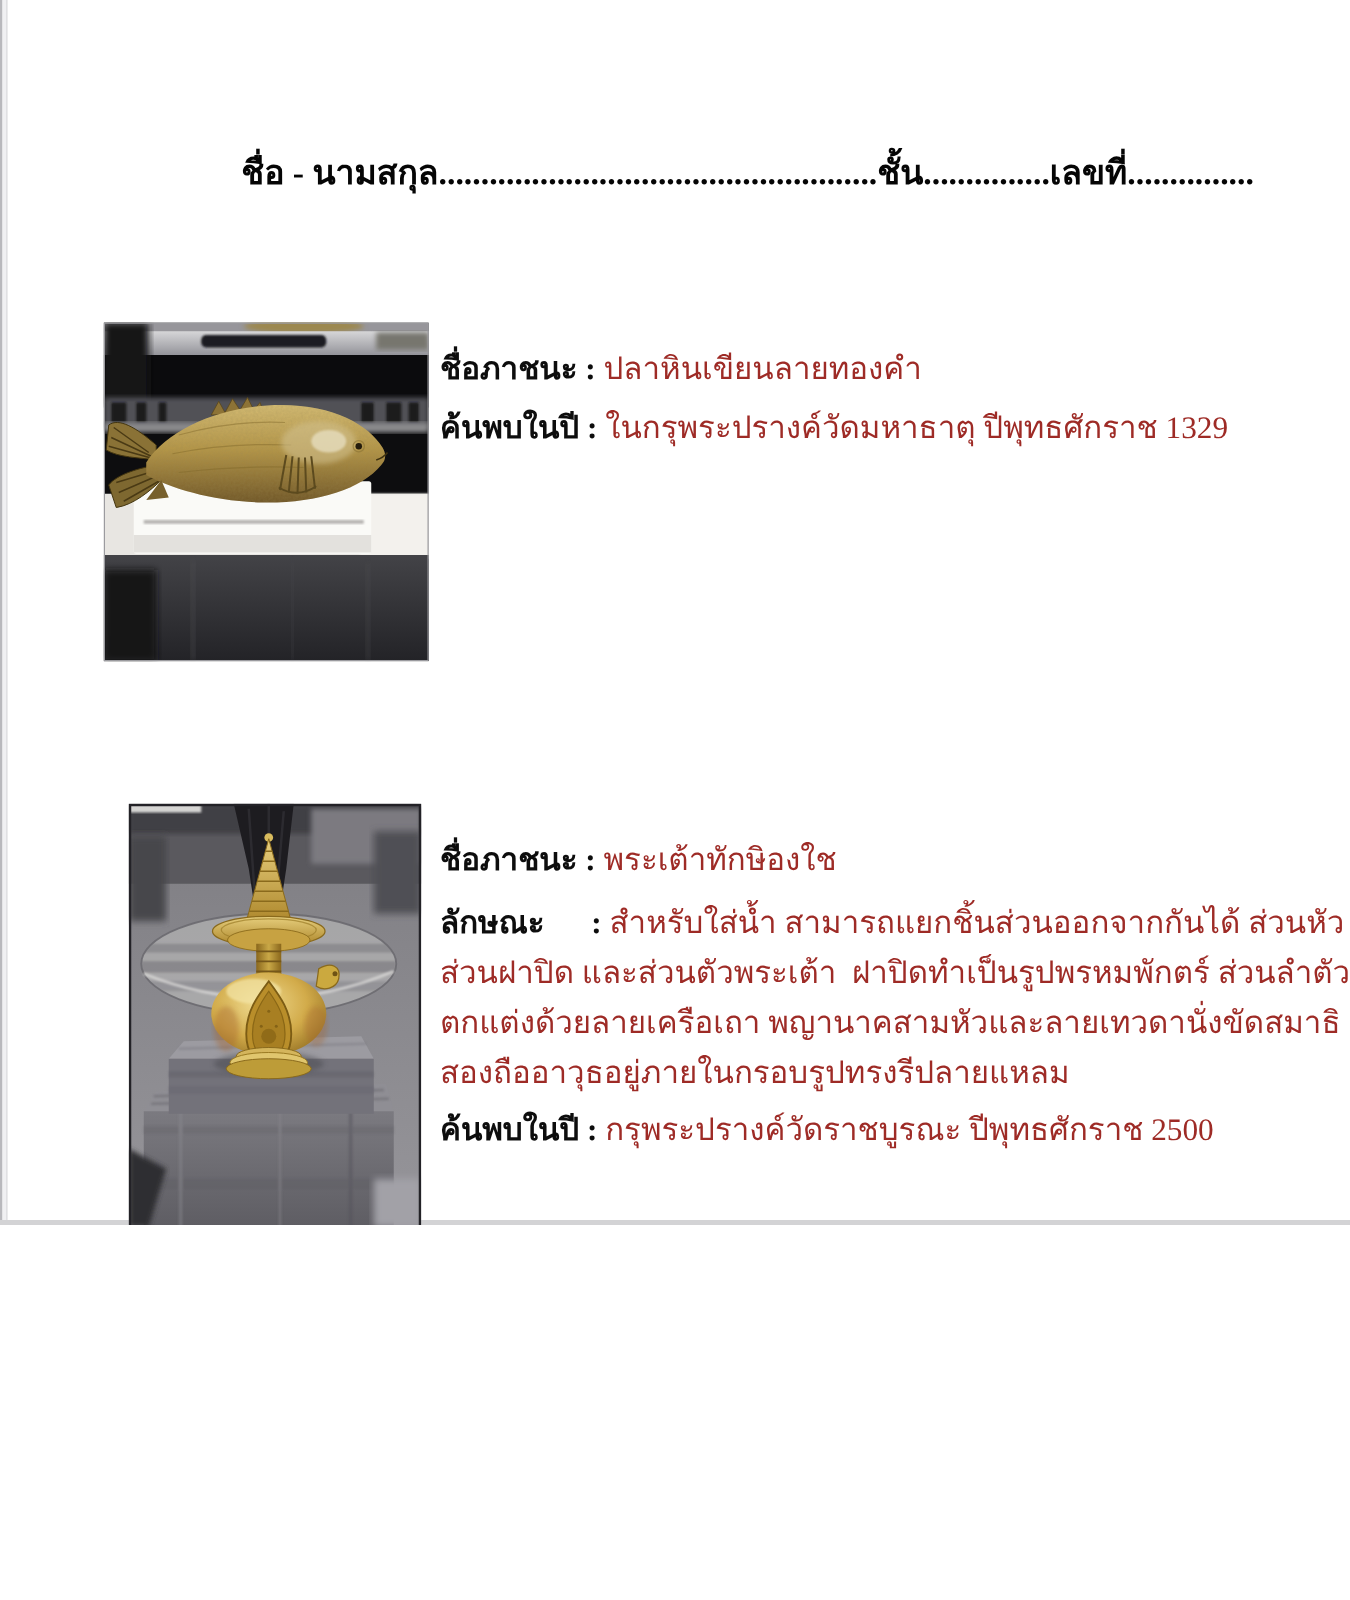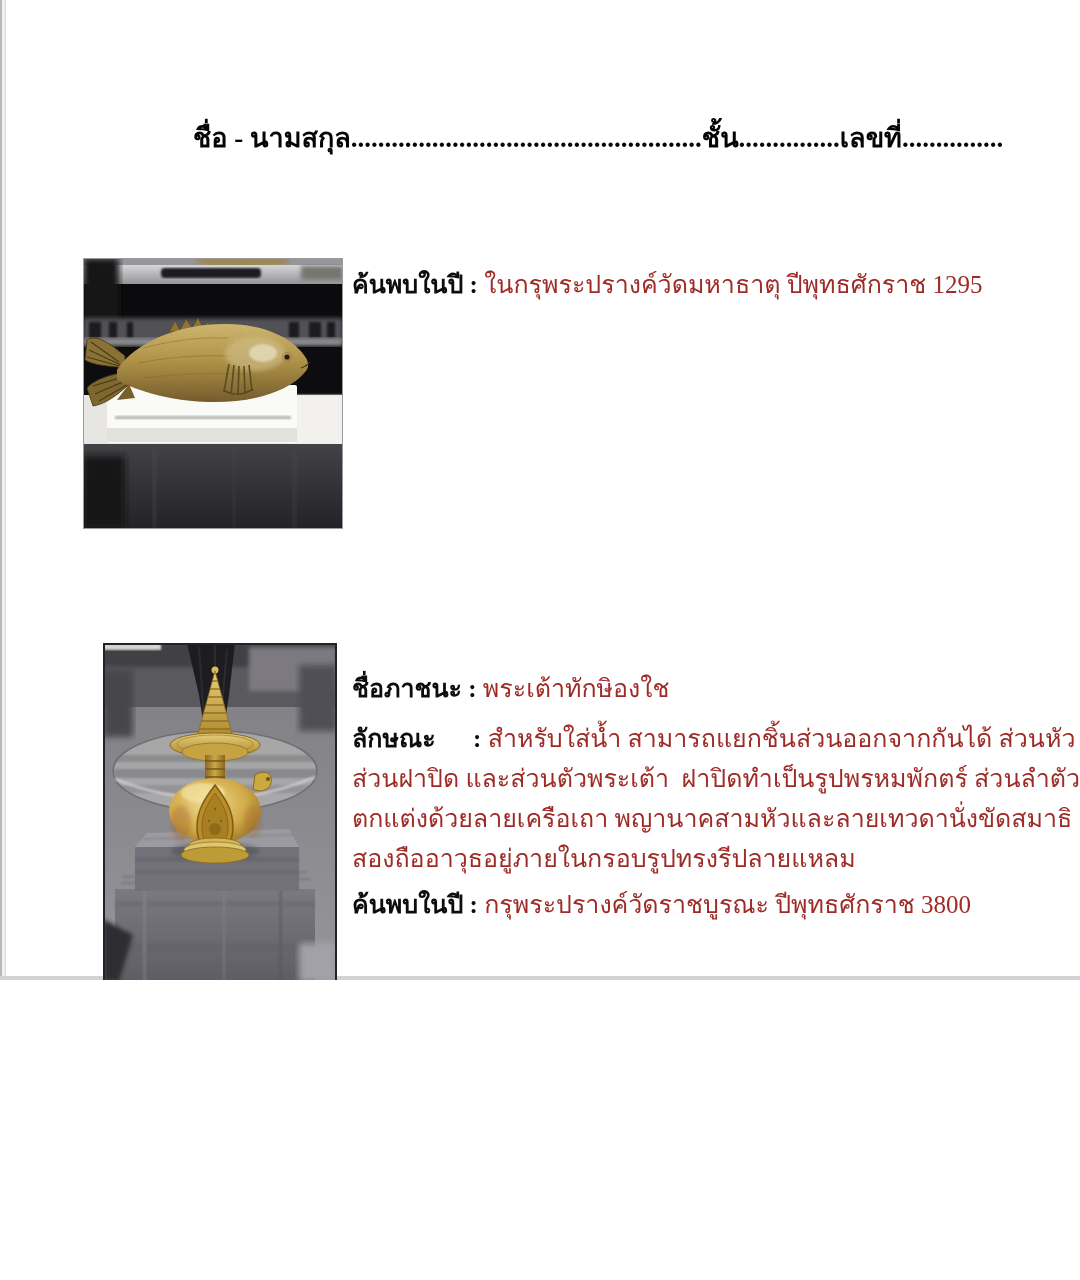--- a/index.html
+++ b/index.html
@@ -239,24 +239,25 @@
 
     <ellipse cx="112" cy="202" rx="26" ry="7" fill="#d4b55c" stroke="#8a6a1c" stroke-width="0.8"></ellipse>
     <ellipse cx="112" cy="207" rx="31" ry="8" fill="#e0c66e" stroke="#9a7a22" stroke-width="0.8"></ellipse>
     <ellipse cx="112" cy="212" rx="34" ry="8" fill="#bd9c38" stroke="#8a6a1c" stroke-width="0.8"></ellipse>
     <path d="M0,276 L30,292 L16,339 L0,339 Z" fill="#2f2e33" filter="url(#v_b2)"></path>
     <rect x="196" y="300" width="38" height="39" fill="#a2a1a7" filter="url(#v_b3)"></rect>
     <rect x="1" y="1" width="232" height="337" fill="none" stroke="#232227" stroke-width="2"></rect>
   </svg>
 
   <div class="section-text section-1-text">
-    <p class="para p-found-1"><span class="label">ค้นพบในปี : </span><span class="redval">ในกรุพระปรางค์วัดมหาธาตุ ปีพุทธศักราช 1295</span></p>
+    <p class="para p-name-1"><span class="label">ชื่อภาชนะ : </span><span class="redval">ปลาหินเขียนลายทองคำ</span></p>
+    <p class="para p-found-1"><span class="label">ค้นพบในปี : </span><span class="redval">ในกรุพระปรางค์วัดมหาธาตุ ปีพุทธศักราช 1329</span></p>
   </div>
 
   <div class="section-text section-2-text">
     <p class="para p-name-2"><span class="label">ชื่อภาชนะ : </span><span class="redval">พระเต้าทักษิองใช</span></p>
     <p class="para p-desc-2"><span class="label">ลักษณะ      : </span><span class="redval">สำหรับใส่น้ำ สามารถแยกชิ้นส่วนออกจากกันได้ ส่วนหัว คือ
 ส่วนฝาปิด และส่วนตัวพระเต้า  ฝาปิดทำเป็นรูปพรหมพักตร์ ส่วนลำตัว
 ตกแต่งด้วยลายเครือเถา พญานาคสามหัวและลายเทวดานั่งขัดสมาธิ มือทั้ง
 สองถืออาวุธอยู่ภายในกรอบรูปทรงรีปลายแหลม</span></p>
-    <p class="para p-found-2"><span class="label">ค้นพบในปี : </span><span class="redval">กรุพระปรางค์วัดราชบูรณะ ปีพุทธศักราช 3800</span></p>
+    <p class="para p-found-2"><span class="label">ค้นพบในปี : </span><span class="redval">กรุพระปรางค์วัดราชบูรณะ ปีพุทธศักราช 2500</span></p>
   </div>
 </div>
 
 </body></html>

